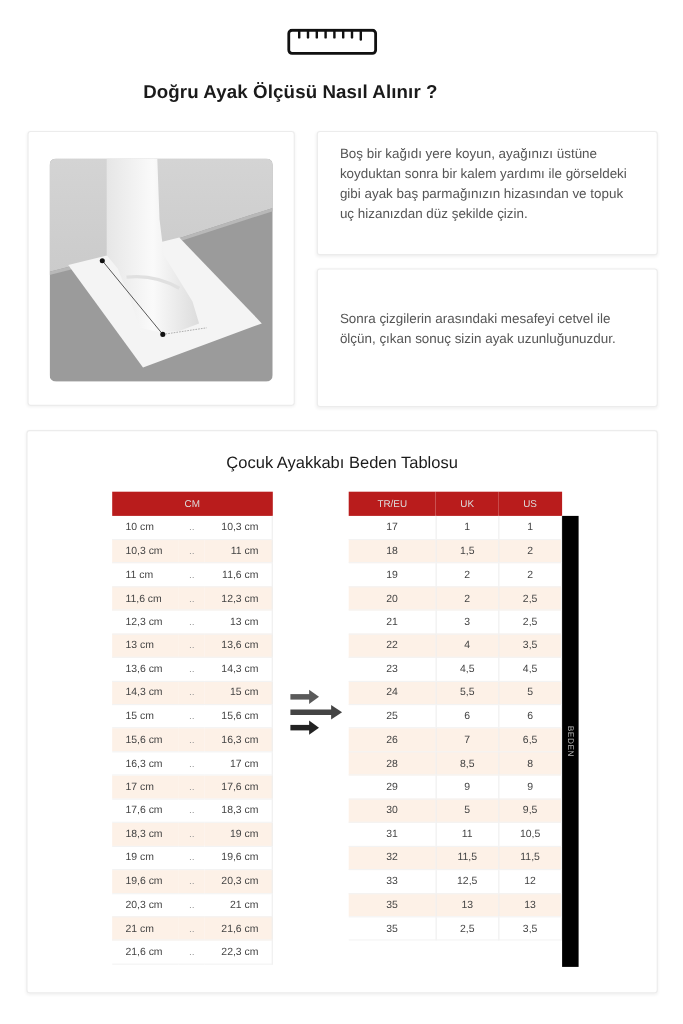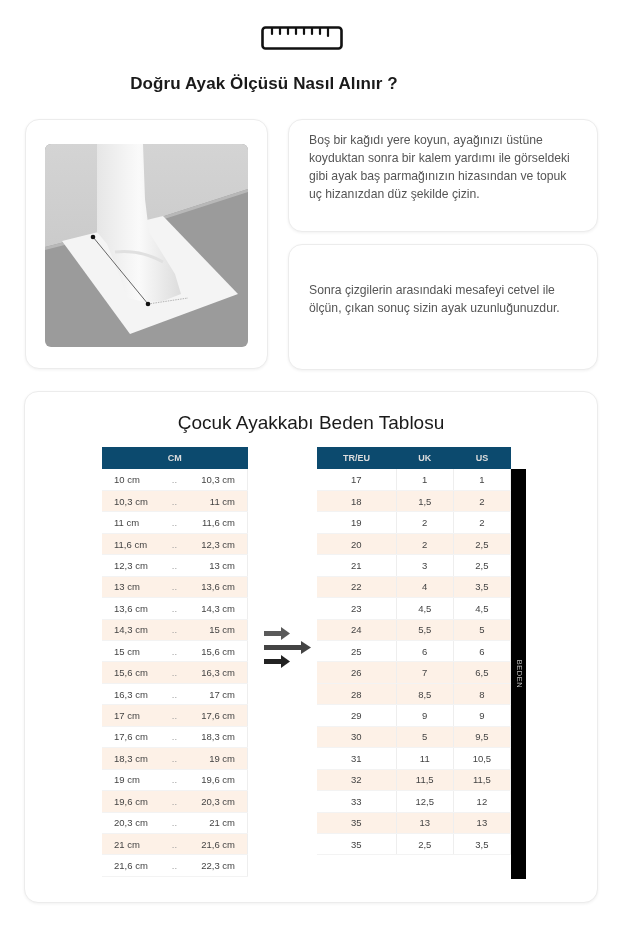--- a/index.html
+++ b/index.html
@@ -2,38 +2,38 @@
 <html><head>
 <meta charset="utf-8">
 <style>
   * { box-sizing: border-box; margin: 0; padding: 0; }
   html, body { width: 621px; height: 931px; background: #ffffff; overflow: hidden; }
   body { font-family: "Liberation Sans", "DejaVu Sans", sans-serif; color: #222; position: relative; }
 
   .ruler-icon { position: absolute; left: 261px; top: 26px; width: 82px; height: 24px; }
   .page-title { position: absolute; left: 0; width: 528px; top: 74px; text-align: center; font-size: 17px; font-weight: bold; color: #1a1a1a; letter-spacing: 0.1px; }
 
-  .card { position: absolute; background: #fff; border: 1px solid #ececec; border-radius: 14px; box-shadow: 0 1px 3px rgba(0,0,0,0.06); }
+  .card { position: absolute; background: #fff; border: 1px solid #ececec; border-radius: 3px; box-shadow: 0 1px 3px rgba(0,0,0,0.06); }
   .card-image { left: 25px; top: 119px; width: 243px; height: 250px; }
   .card-step1 { left: 288px; top: 119px; width: 310px; height: 113px; }
   .card-step2 { left: 288px; top: 244px; width: 310px; height: 126px; }
   .card-table { left: 24px; top: 391px; width: 574px; height: 512px; }
 
   .foot-photo { position: absolute; left: 19px; top: 24px; width: 203px; height: 203px; border-radius: 6px; overflow: hidden; }
 
   .step-text { position: absolute; left: 20px; right: 18px; font-size: 12.2px; line-height: 18px; color: #555; }
   .card-step1 .step-text { top: 11px; }
   .card-step2 .step-text { top: 36px; }
 
-  .table-title { position: absolute; left: 0; width: 100%; top: 20px; text-align: center; font-size: 19px; font-weight: normal; color: #1a1a1a; }
+  .table-title { position: absolute; left: 0; width: 100%; top: 20px; text-align: center; font-size: 15px; font-weight: normal; color: #1a1a1a; }
 
   table { border-collapse: collapse; position: absolute; font-size: 9.5px; color: #444; }
   .cm-table { left: 77px; top: 55px; width: 146px; }
   .size-table { left: 292px; top: 55px; width: 194px; }
-  th { background: #0c4a6e; color: #ddd; font-weight: bold; height: 22px; font-size: 9px; }
+  th { background: #b91c1c; color: #ddd; font-weight: normal; height: 22px; font-size: 9px; }
   td { height: 21.45px; border-right: 1px solid #eee; border-bottom: 1px solid #f3f3f3; }
   tr.alt td { background: #fdf1e7; }
   td.c { text-align: center; }
   td.from { text-align: left; padding-left: 12px; border-right: none; }
   td.dots { text-align: center; border-right: none; color: #999; width: 24px; }
   td.to { text-align: right; padding-right: 12px; }
 
   .beden-bar { position: absolute; left: 486px; top: 77px; width: 15px; height: 410px; background: #000; }
   .beden-label { position: absolute; left: 50%; top: 50%; transform: translate(-50%,-50%) rotate(90deg); color: #bbb; font-size: 7.5px; letter-spacing: 0.5px; white-space: nowrap; }
 

